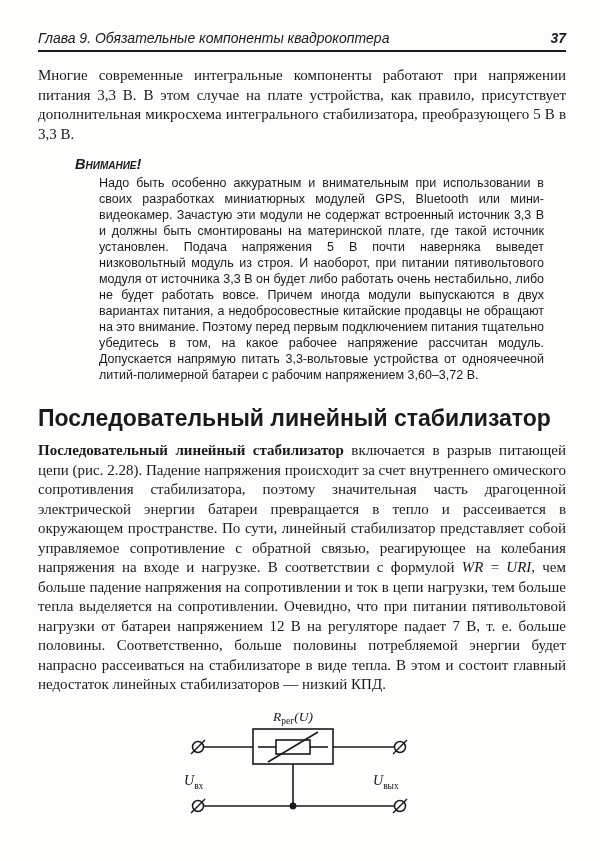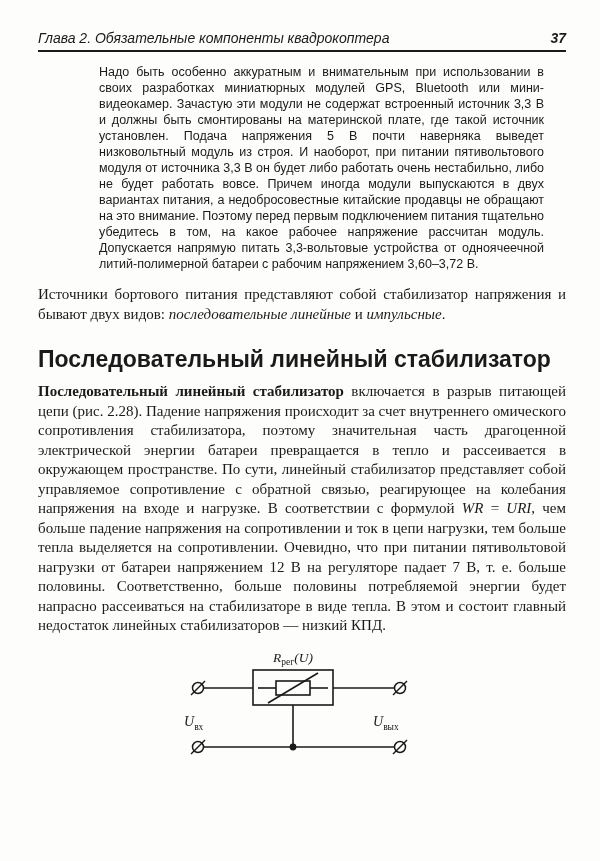--- a/index.html
+++ b/index.html
@@ -57,30 +57,31 @@
   figure { margin-top: 10px; }
   .diagram-wrap { position: relative; width: 528px; height: 118px; }
   svg text { font-family: "Liberation Serif", serif; fill: #1a1a1a; }
 </style>
 </head>
 <body>
 
 <div class="page">
 
   <div class="running-head">
-    <span>Глава 2. Обязательные компоненты квадрокоптера</span>
+    <span>Глава 9. Обязательные компоненты квадрокоптера</span>
     <span class="pageno">37</span>
   </div>
 
+  <p class="bodypara" style="margin-top:14px">Многие современные интегральные компоненты работают при напряжении питания 3,3 В. В этом случае на плате устройства, как правило, присутствует дополнительная микросхема интегрального стабилизатора, преобразующего 5 В в 3,3 В.</p>
 
   <div class="warning">
+    <div class="warning-title">Внимание!</div>
     <div class="warning-body">Надо быть особенно аккуратным и внимательным при использовании в своих разработках миниатюрных модулей GPS, Bluetooth или мини-видеокамер. Зачастую эти модули не содержат встроенный источник 3,3 В и должны быть смонтированы на материнской плате, где такой источник установлен. Подача напряжения 5 В почти наверняка выведет низковольтный модуль из строя. И наоборот, при питании пятивольтового модуля от источника 3,3 В он будет либо работать очень нестабильно, либо не будет работать вовсе. Причем иногда модули выпускаются в двух вариантах питания, а недобросовестные китайские продавцы не обращают на это внимание. Поэтому перед первым подключением питания тщательно убедитесь в том, на какое рабочее напряжение рассчитан модуль. Допускается напрямую питать 3,3-вольтовые устройства от одноячеечной литий-полимерной батареи с рабочим напряжением 3,60–3,72 В.</div>
   </div>
 
-  <p class="bodypara"><span>Источники бортового питания представляют собой стабилизатор напряжения и бывают двух видов: </span><span style="font-style: italic;">последовательные линейные</span><span> и </span><span style="font-style: italic;">импульсные</span><span>.</span></p>
 
   <h1 class="section-heading">Последовательный линейный стабилизатор</h1>
 
   <p class="bodypara" style="margin-top:9px"><span style="font-weight: bold;">Последовательный линейный стабилизатор</span><span> включается в разрыв питающей цепи (рис. 2.28). Падение напряжения происходит за счет внутреннего омического сопротивления стабилизатора, поэтому значительная часть драгоценной электрической энергии батареи превращается в тепло и рассеивается в окружающем пространстве. По сути, линейный стабилизатор представляет собой управляемое сопротивление с обратной связью, реагирующее на колебания напряжения на входе и нагрузке. В соответствии с формулой </span><span style="font-style: italic;">WR</span><span> = </span><span style="font-style: italic;">URI</span><span>, чем больше падение напряжения на сопротивлении и ток в цепи нагрузки, тем больше тепла выделяется на сопротивлении. Очевидно, что при питании пятивольтовой нагрузки от батареи напряжением 12 В на регуляторе падает 7 В, т. е. больше половины. Соответственно, больше половины потребляемой энергии будет напрасно рассеиваться на стабилизаторе в виде тепла. В этом и состоит главный недостаток линейных стабилизаторов — низкий КПД.</span></p>
 
   <figure>
     <div class="diagram-wrap">
       <svg width="528" height="118" viewBox="38 628 528 118">
 
         <g stroke="#1a1a1a" stroke-width="1.6" fill="none">

